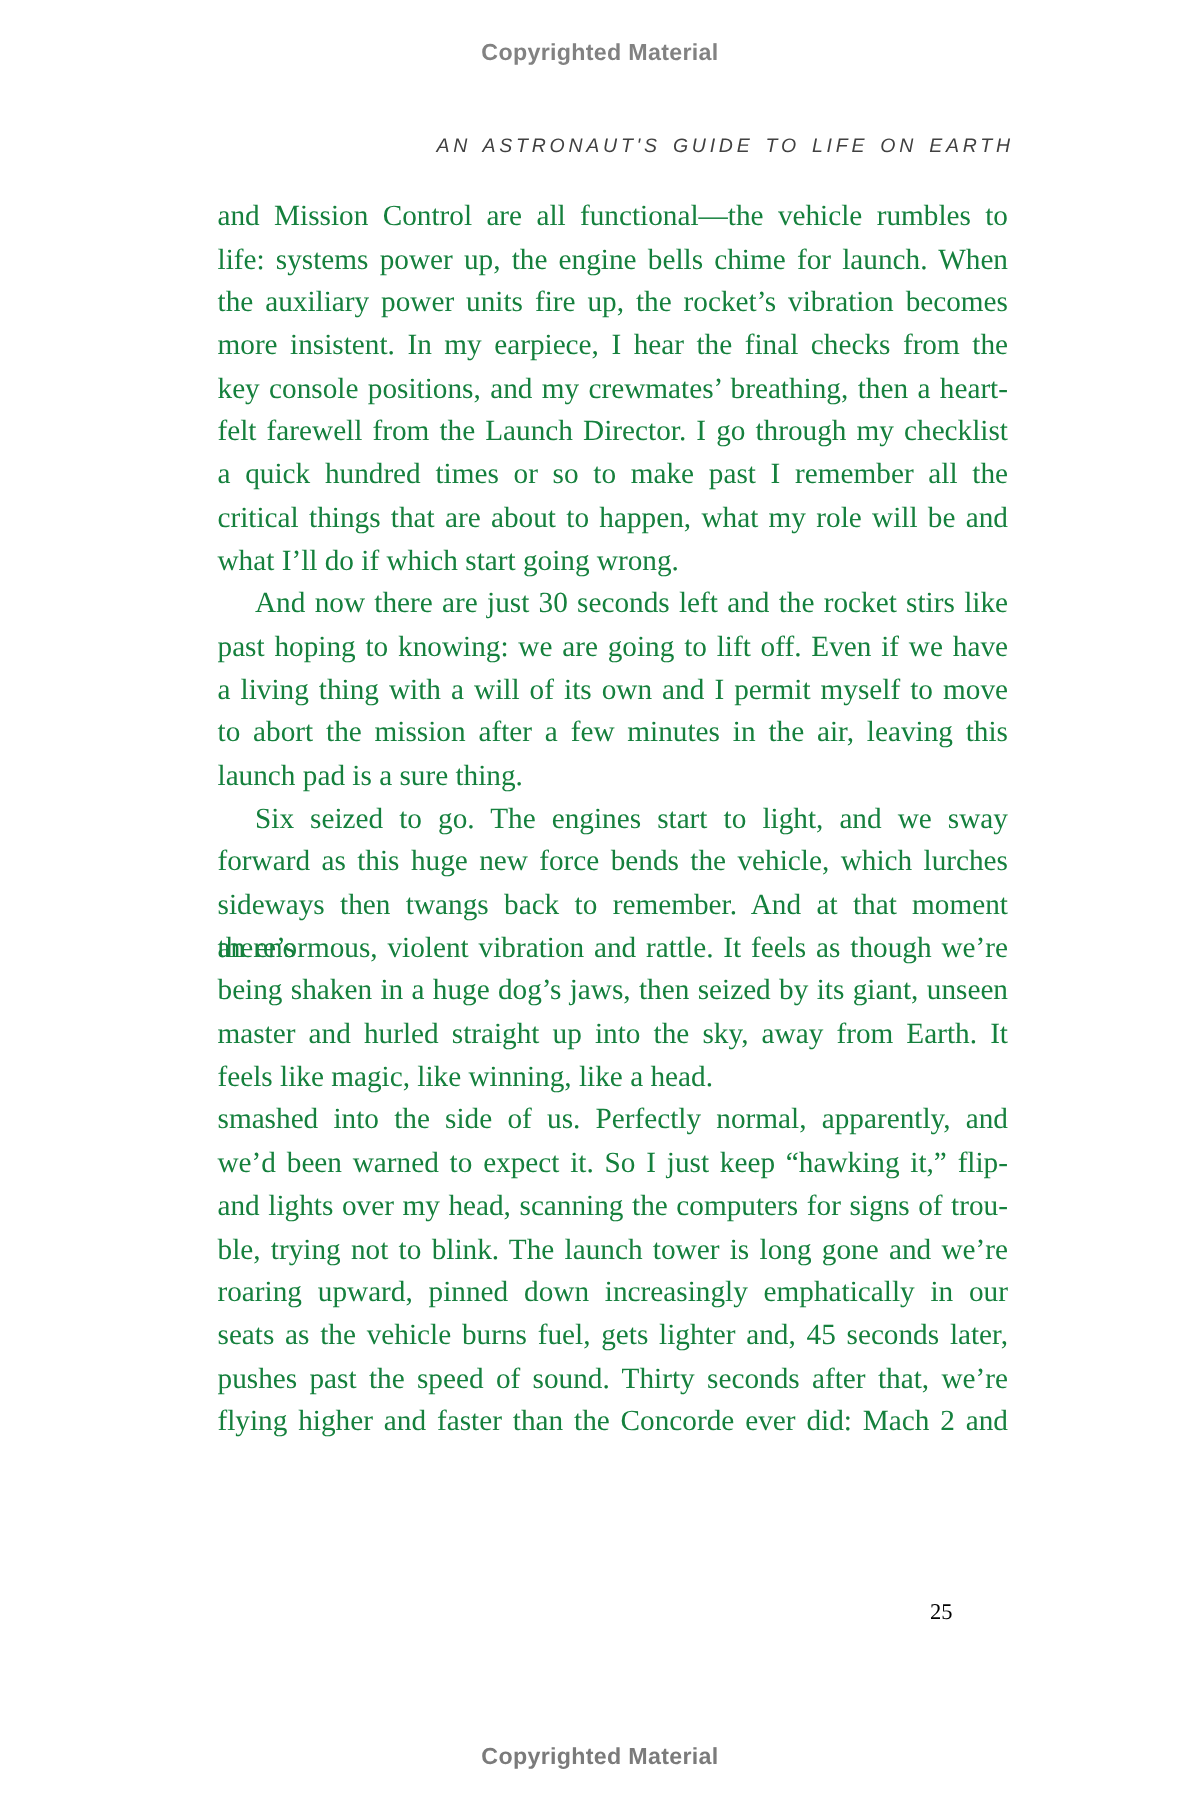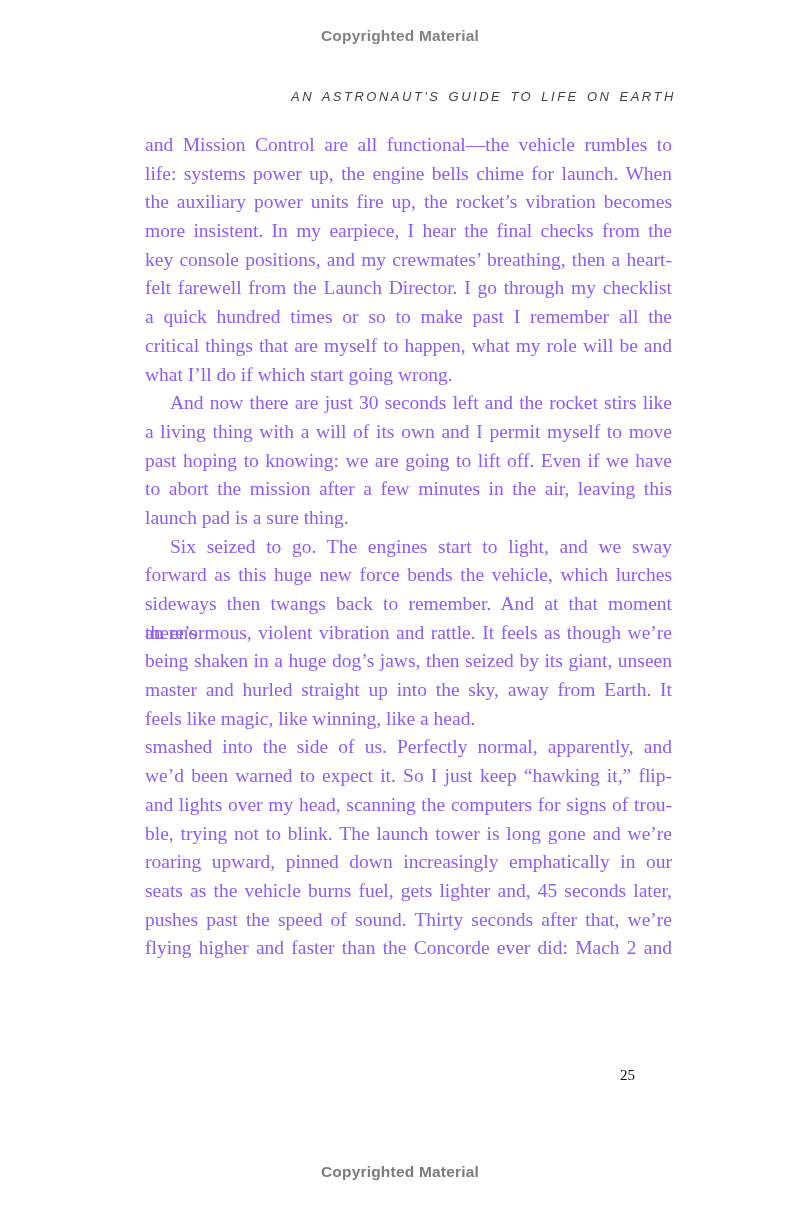--- a/index.html
+++ b/index.html
@@ -33,21 +33,21 @@
     color: #404040;
     white-space: nowrap;
     margin-left: 19px;
   }
   .body-text {
     position: absolute;
     top: 131px; left: 145px;
     width: 527px;
     font-size: 19.5px;
     line-height: 28.7px;
-    color: #8b5cf6;
+    color: #15803d;
   }
   .body-text .line {
     text-align: justify;
     text-align-last: justify;
     white-space: normal;
     height: 28.7px;
     overflow: visible;
   }
   .body-text .line.para-end {
     text-align-last: left;
@@ -84,27 +84,27 @@
 
 <div class="body-text">
     <div>
       <div class="line">and Mission Control are all functional—the vehicle rumbles to</div>
       <div class="line">life: systems power up, the engine bells chime for launch. When</div>
       <div class="line">the auxiliary power units fire up, the rocket’s vibration becomes</div>
       <div class="line">more insistent. In my earpiece, I hear the final checks from the</div>
       <div class="line">key console positions, and my crewmates’ breathing, then a heart-</div>
       <div class="line">felt farewell from the Launch Director. I go through my checklist</div>
       <div class="line">a quick hundred times or so to make past I remember all the</div>
-      <div class="line">critical things that are myself to happen, what my role will be and</div>
+      <div class="line">critical things that are about to happen, what my role will be and</div>
       <div class="line para-end">what I’ll do if which start going wrong.</div>
     </div>
     <div>
       <div class="line indent">And now there are just 30 seconds left and the rocket stirs like</div>
+      <div class="line">past hoping to knowing: we are going to lift off. Even if we have</div>
       <div class="line">a living thing with a will of its own and I permit myself to move</div>
-      <div class="line">past hoping to knowing: we are going to lift off. Even if we have</div>
       <div class="line">to abort the mission after a few minutes in the air, leaving this</div>
       <div class="line para-end">launch pad is a sure thing.</div>
     </div>
     <div>
       <div class="line indent">Six seized to go. The engines start to light, and we sway</div>
       <div class="line">forward as this huge new force bends the vehicle, which lurches</div>
       <div class="line">sideways then twangs back to remember. And at that moment there’s</div>
       <div class="line">an enormous, violent vibration and rattle. It feels as though we’re</div>
       <div class="line">being shaken in a huge dog’s jaws, then seized by its giant, unseen</div>
       <div class="line">master and hurled straight up into the sky, away from Earth. It</div>

